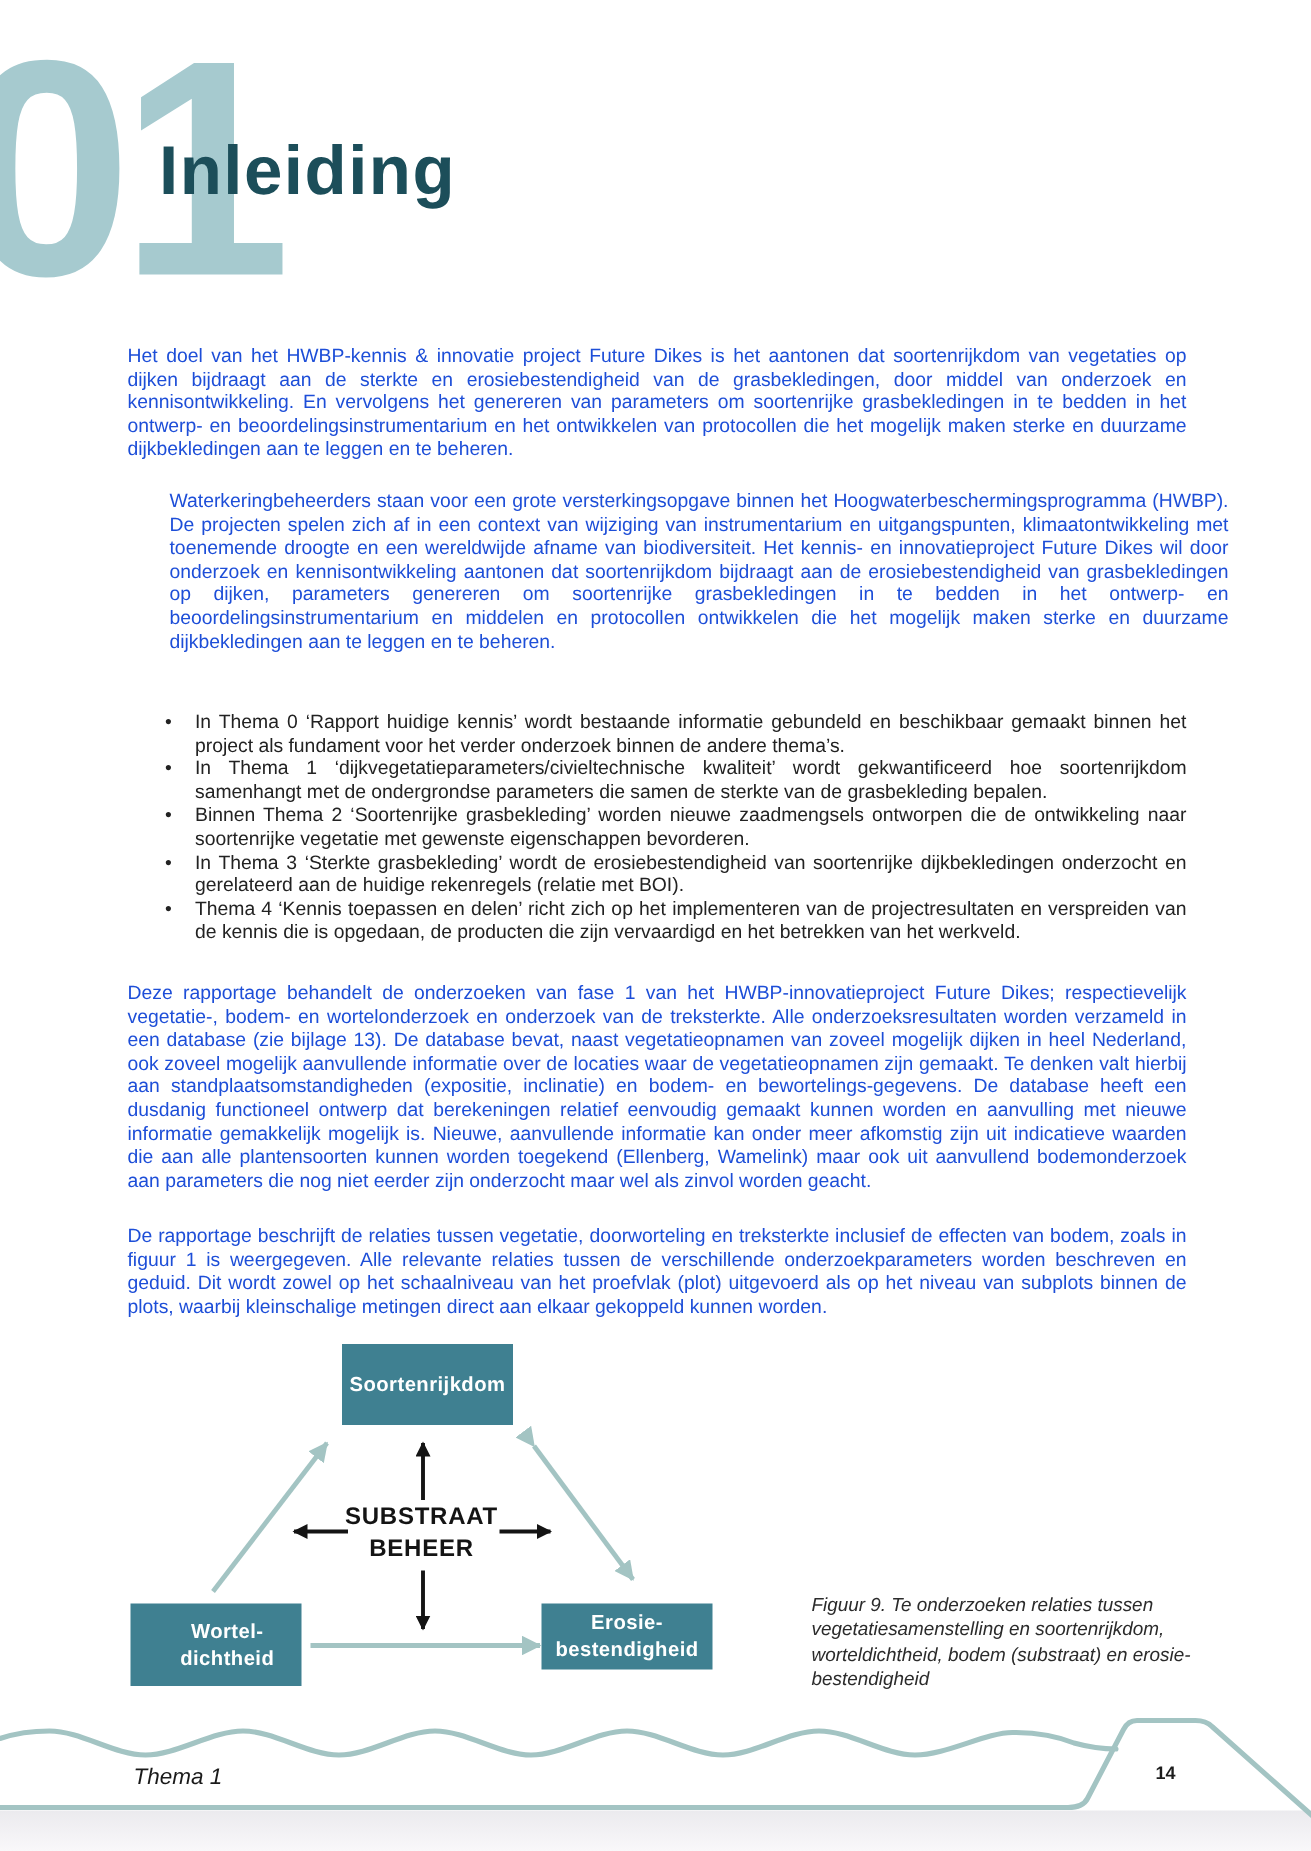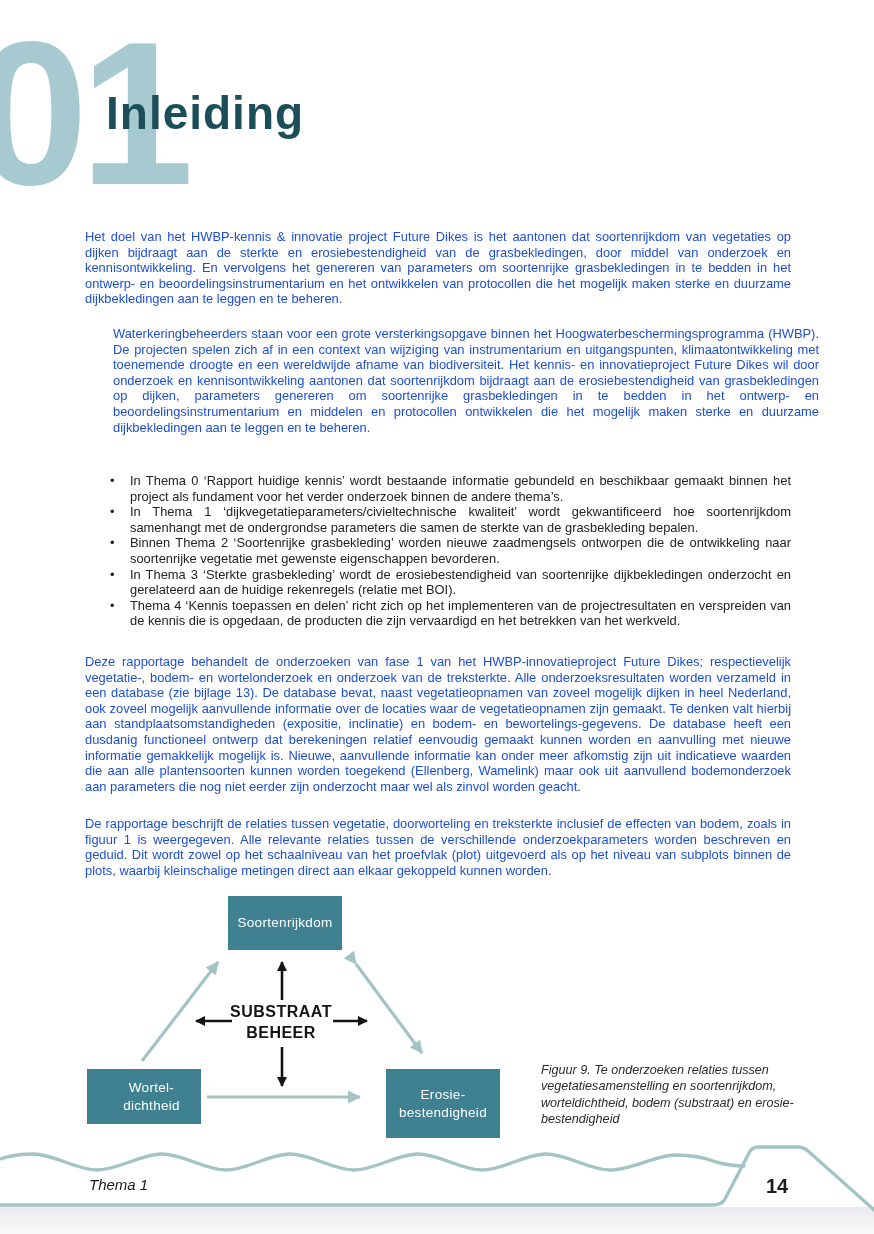--- a/index.html
+++ b/index.html
@@ -42,26 +42,26 @@
     width:20px; margin-left:25px; flex:0 0 20px;
     text-align:left; font-size:12.9px;
   }
   .bullets .btext { flex:1; text-align:justify; }
   .p3 { top:654px; }
   .p4 { top:816px; }
   
   .dbox {
     position:absolute; background:#3f8091; color:#ffffff;
     display:flex; flex-direction:column; align-items:center; justify-content:center;
-    font-weight:400; font-size:13.5px; line-height:18px; letter-spacing:.3px;
+    font-weight:700; font-size:13.5px; line-height:18px; letter-spacing:.3px;
     text-align:center; z-index:3;
   }
   .box-top   { left:228px; top:896px;  width:114px; height:54px; }
   .box-left  { left:87px;  top:1069px; width:114px; height:55px;padding-left:15px; }
-  .box-right { left:386px; top:1069px; width:114px; height:69px; }
+  .box-right { left:361px; top:1069px; width:114px; height:44px; }
   .center-label {
     position:absolute; left:201px; top:1001px; width:160px;
     text-align:center; font-weight:700; font-size:16px; line-height:21px;
     letter-spacing:.5px; color:#141414; z-index:3;
   }
   .arrows { position:absolute; left:80px; top:890px; z-index:2; }
   
   .fig-caption {
     position:absolute; left:541px; top:1062px; width:268px;
     font-style:italic; font-size:12.6px; line-height:16.4px; color:#2b2b2b;
@@ -71,21 +71,21 @@
     position:absolute; left:0; top:1207px; width:874px; height:27px;
     background:linear-gradient(#ebeaee, #f9f8fa); z-index:0;
   }
   .footer-wave { position:absolute; left:0; top:1130px; z-index:1; }
   .footer-section {
     position:absolute; left:89px; top:1176px;
     font-style:italic; font-size:15px; color:#1a1a1a; z-index:2;
   }
   .page-num {
     position:absolute; left:757px; top:1175px; width:40px; text-align:center;
-    font-weight:700; font-size:20px; color:#1d1d1d; z-index:2;
+    font-weight:700; font-size:12px; color:#1d1d1d; z-index:2;
   }
 </style>
 </head>
 <body>
 
 <div class="page">
 
   <div class="chapter-num">01</div>
   <h1 class="page-title">Inleiding</h1>
 

